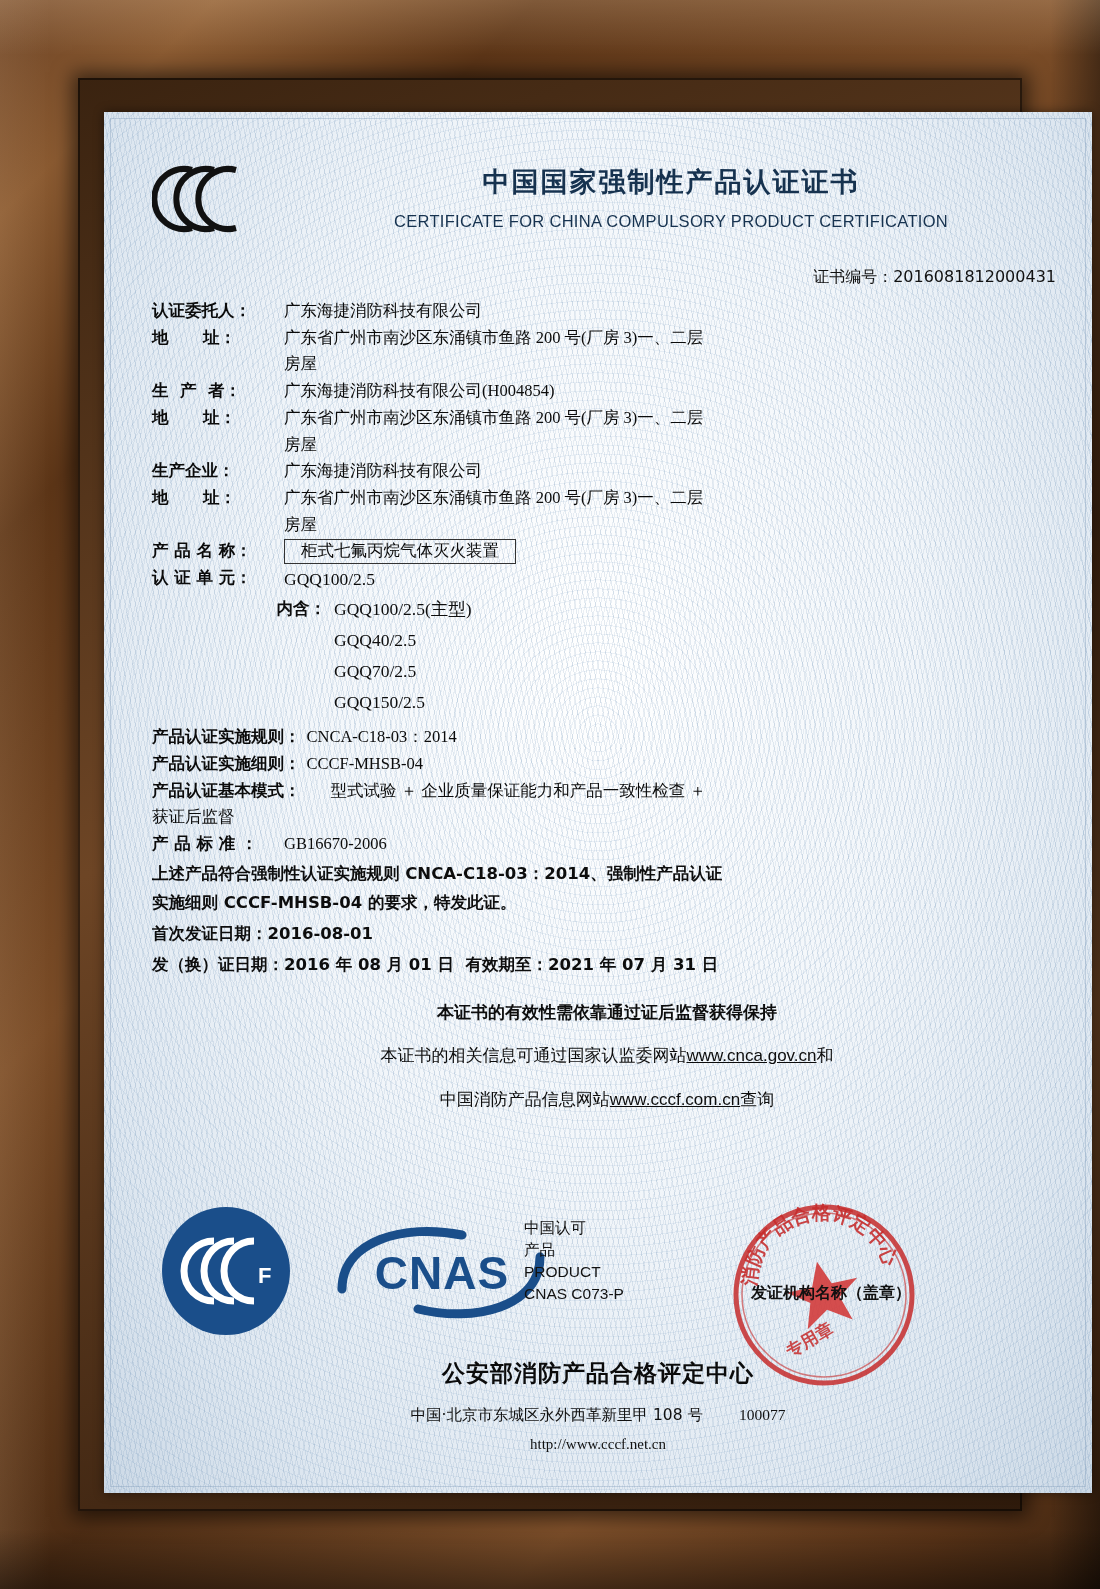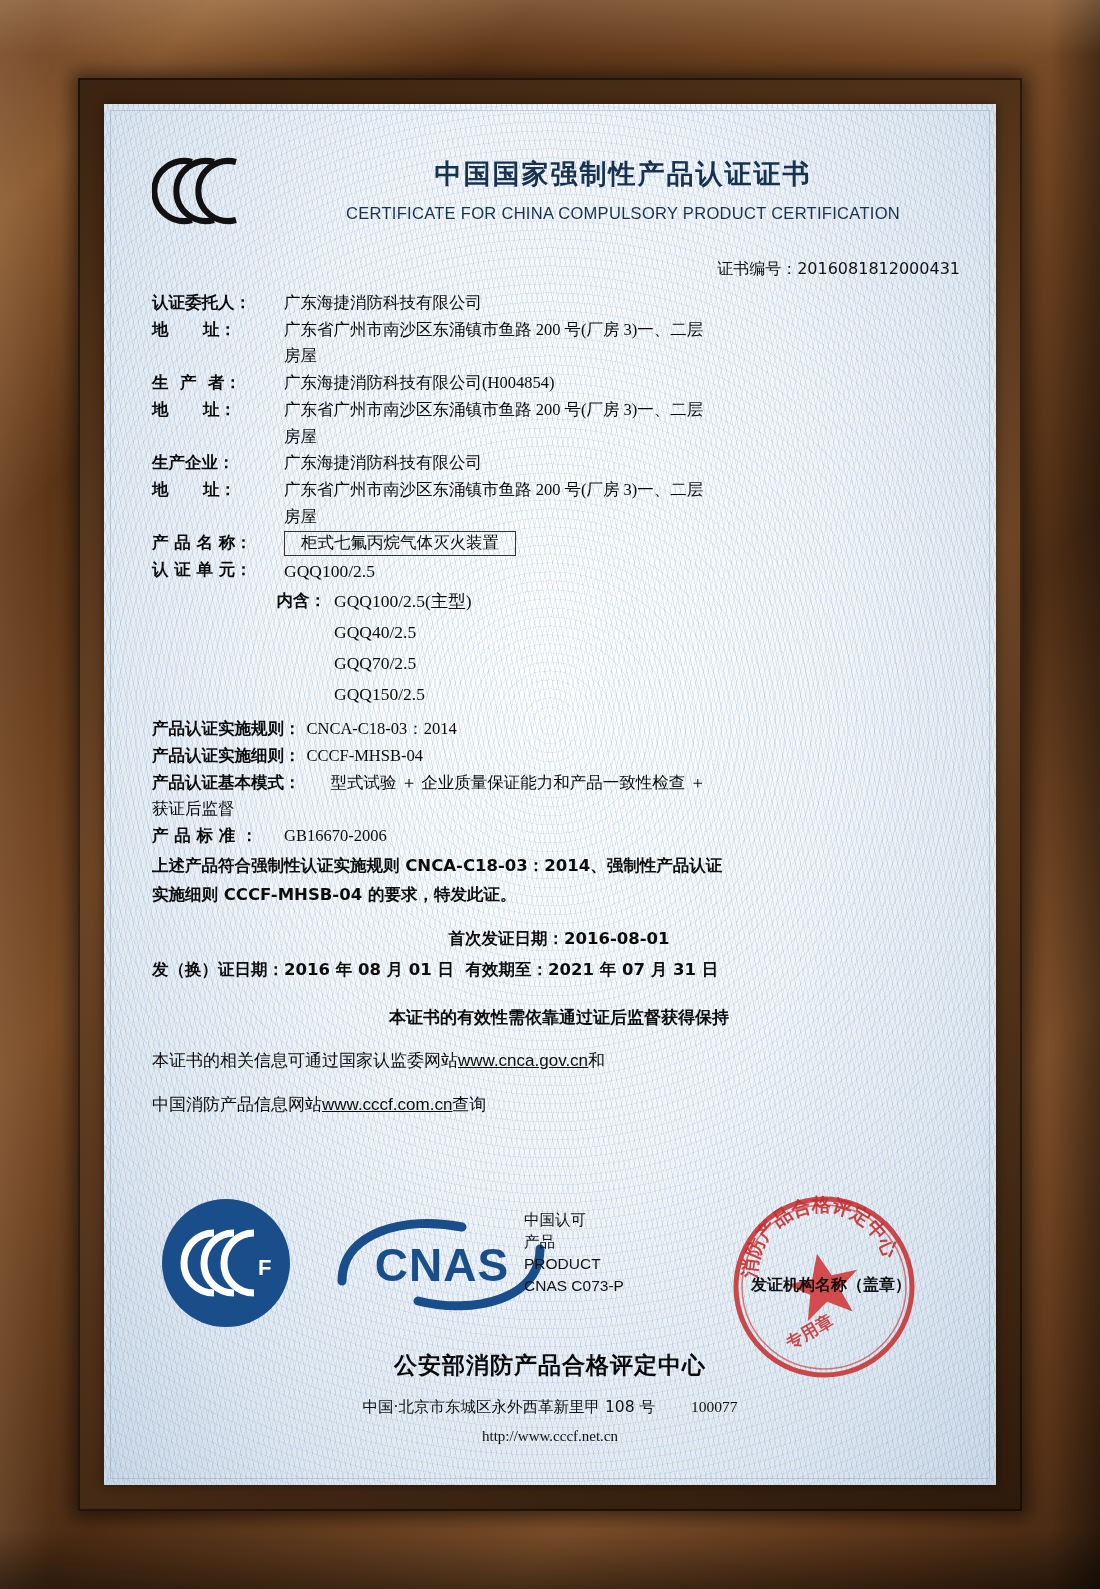--- a/index.html
+++ b/index.html
@@ -41,22 +41,22 @@
     background: linear-gradient(160deg, #3a2310, #6d4525 45%, #2e1a0b);
     box-shadow:
       inset 0 0 0 2px rgba(0,0,0,0.5),
       0 0 18px 6px rgba(0,0,0,0.55);
   }
 
   
   .paper {
     position: absolute;
     left: 104px;
-    top: 104px;
-    width: 892px;
+    top: 112px;
+    width: 988px;
     height: 1381px;
     background:
       radial-gradient(ellipse at 50% 40%, #ffffff 0%, #f2f6fa 45%, #dfe8f1 78%, #ccd9e6 100%);
     box-shadow: 0 0 10px rgba(0,0,0,0.45);
     overflow: hidden;
   }
   
   .paper::before {
     content: "";
     position: absolute;
@@ -181,41 +181,40 @@
     line-height: 1.35;
   }
   .para {
     font-family: "DejaVu Sans", sans-serif;
     font-size: 16.5px;
     font-weight: bold;
     line-height: 1.68;
     margin-top: 2px;
   }
   .center-line {
-    text-align: center;
-    font-family: "DejaVu Sans", sans-serif;
-    font-size: 16.5px;
-    font-weight: bold;
-    margin-top: 17px;
+    font-family: "DejaVu Sans", sans-serif;
+    font-size: 16.5px;
+    font-weight: bold;
+    margin-top: 4px;
   }
   .date-line {
     font-family: "DejaVu Sans", sans-serif;
     font-size: 16.5px;
     font-weight: bold;
     margin-top: 4px;
   }
   .valid-note {
     text-align: center;
     font-family: "DejaVu Sans", sans-serif;
     font-size: 17px;
     font-weight: bold;
     margin-top: 20px;
   }
   .info-line {
-    text-align: left;
+    text-align: center;
     font-family: "DejaVu Sans", sans-serif;
     font-size: 17px;
     margin-top: 16px;
   }
   .info-line .u { text-decoration: underline; font-family: "Liberation Sans", sans-serif; }
 
   
   .logos {
     position: absolute;
     left: 0; right: 0;

